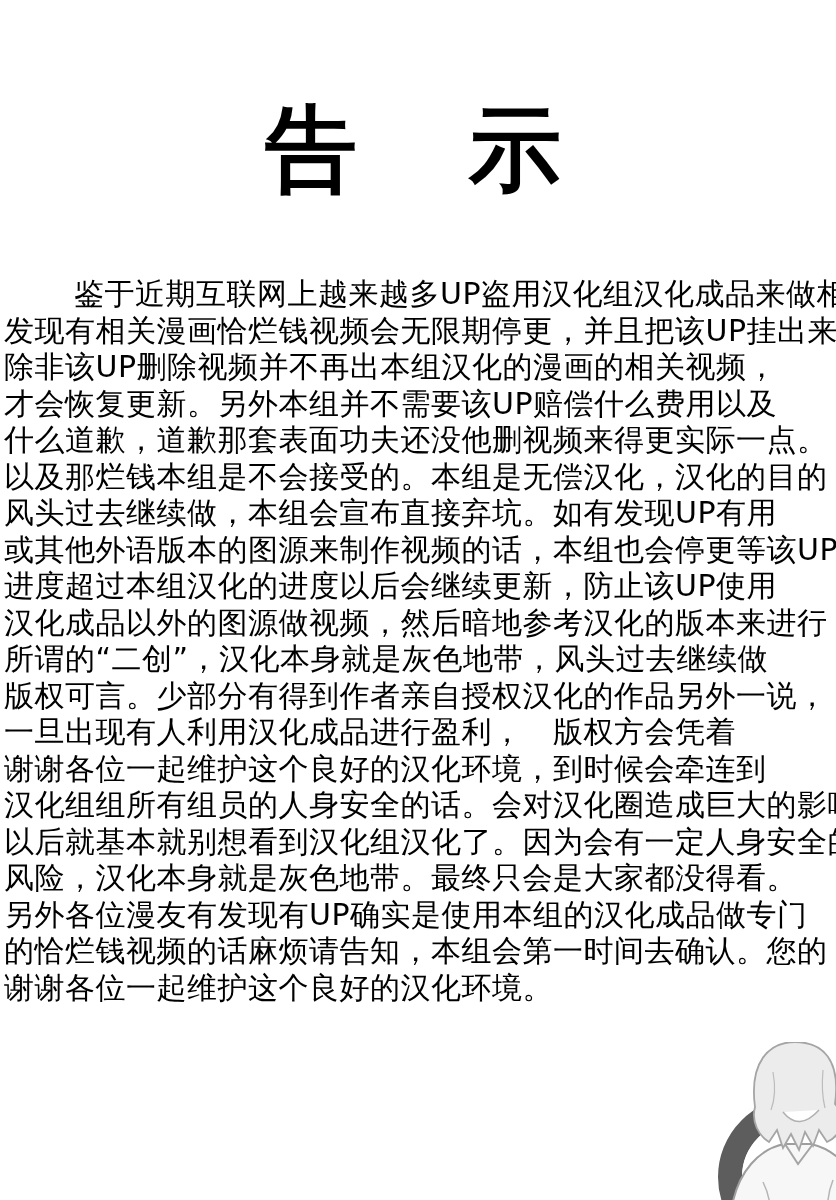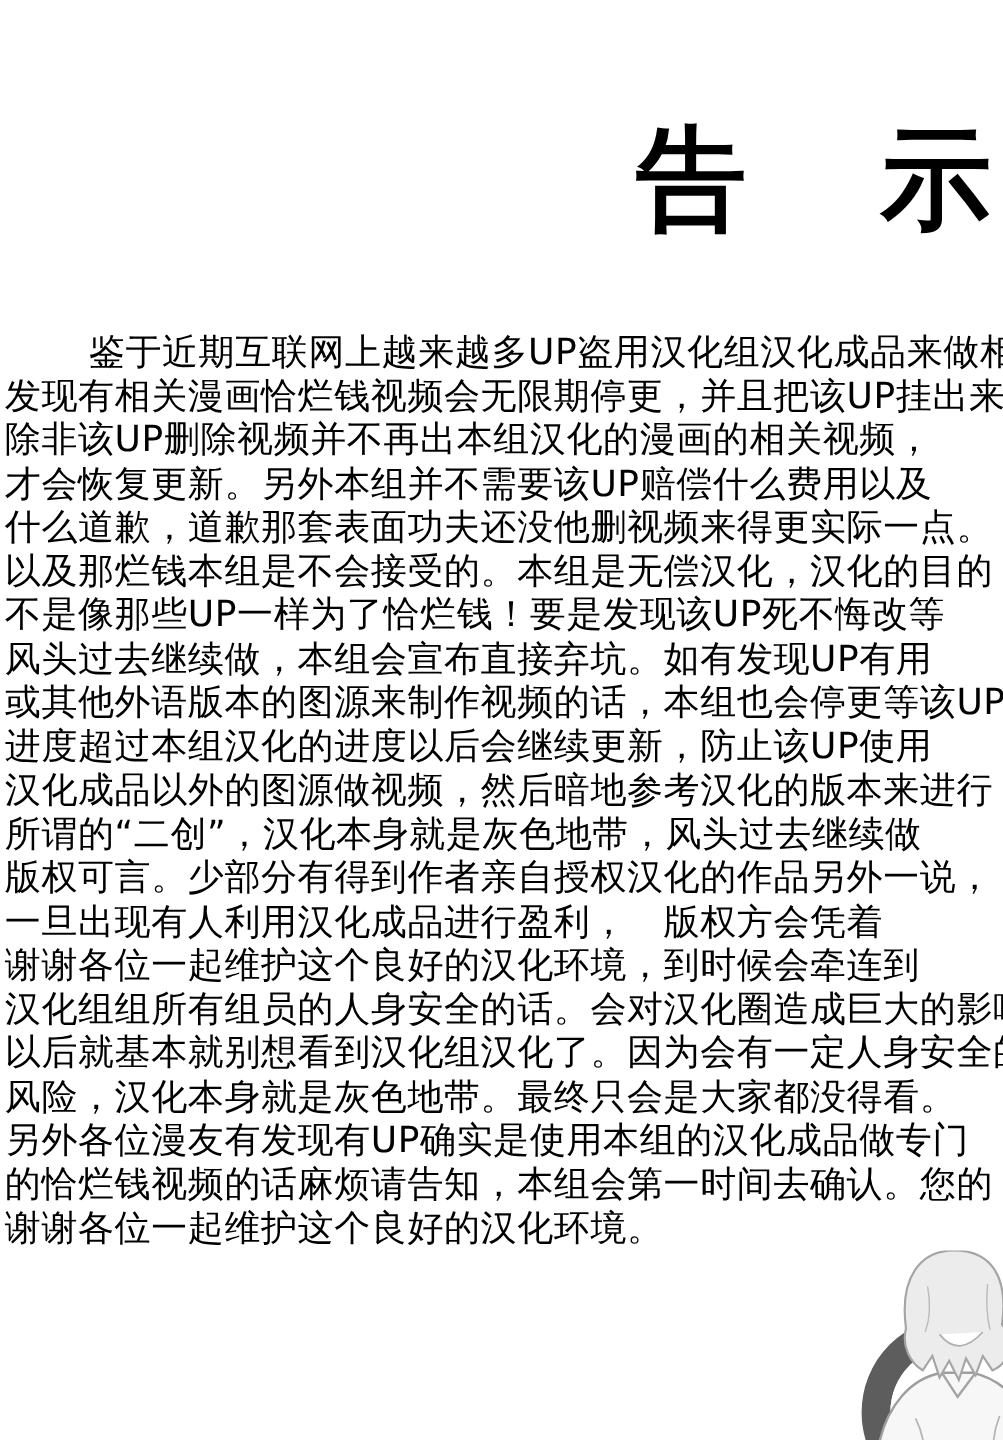--- a/index.html
+++ b/index.html
@@ -10,21 +10,21 @@
     overflow: hidden;
     position: relative;
     font-family: "DejaVu Sans", sans-serif;
     color: #000000;
   }
   .title {
     position: absolute;
     top: 42px;
     left: 0;
     width: 836px;
-    text-align: right;
+    text-align: center;
     font-size: 92px;
     line-height: 1.0;
     font-weight: bold;
     letter-spacing: 10px;
     white-space: pre;
     z-index: 2;
   }
   .notice {
     position: absolute;
     top: 276px;
@@ -53,21 +53,20 @@
 
 <h1 class="title">告　示</h1>
 
 <div class="notice">
   <div class="line first">鉴于近期互联网上越来越多UP盗用汉化组汉化成品来做相关</div>
   <div class="line">发现有相关漫画恰烂钱视频会无限期停更，并且把该UP挂出来，</div>
   <div class="line">除非该UP删除视频并不再出本组汉化的漫画的相关视频，</div>
   <div class="line">才会恢复更新。另外本组并不需要该UP赔偿什么费用以及</div>
   <div class="line">什么道歉，道歉那套表面功夫还没他删视频来得更实际一点。</div>
   <div class="line">以及那烂钱本组是不会接受的。本组是无偿汉化，汉化的目的</div>
-  <div class="line">不是像那些UP一样为了恰烂钱！要是发现该UP死不悔改等</div>
   <div class="line">风头过去继续做，本组会宣布直接弃坑。如有发现UP有用</div>
   <div class="line">或其他外语版本的图源来制作视频的话，本组也会停更等该UP的</div>
   <div class="line">进度超过本组汉化的进度以后会继续更新，防止该UP使用</div>
   <div class="line">汉化成品以外的图源做视频，然后暗地参考汉化的版本来进行</div>
   <div class="line">所谓的“二创”，汉化本身就是灰色地带，风头过去继续做</div>
   <div class="line">版权可言。少部分有得到作者亲自授权汉化的作品另外一说，</div>
   <div class="line">一旦出现有人利用汉化成品进行盈利，　版权方会凭着</div>
   <div class="line">谢谢各位一起维护这个良好的汉化环境，到时候会牵连到</div>
   <div class="line">汉化组组所有组员的人身安全的话。会对汉化圈造成巨大的影响，</div>
   <div class="line">以后就基本就别想看到汉化组汉化了。因为会有一定人身安全的</div>

